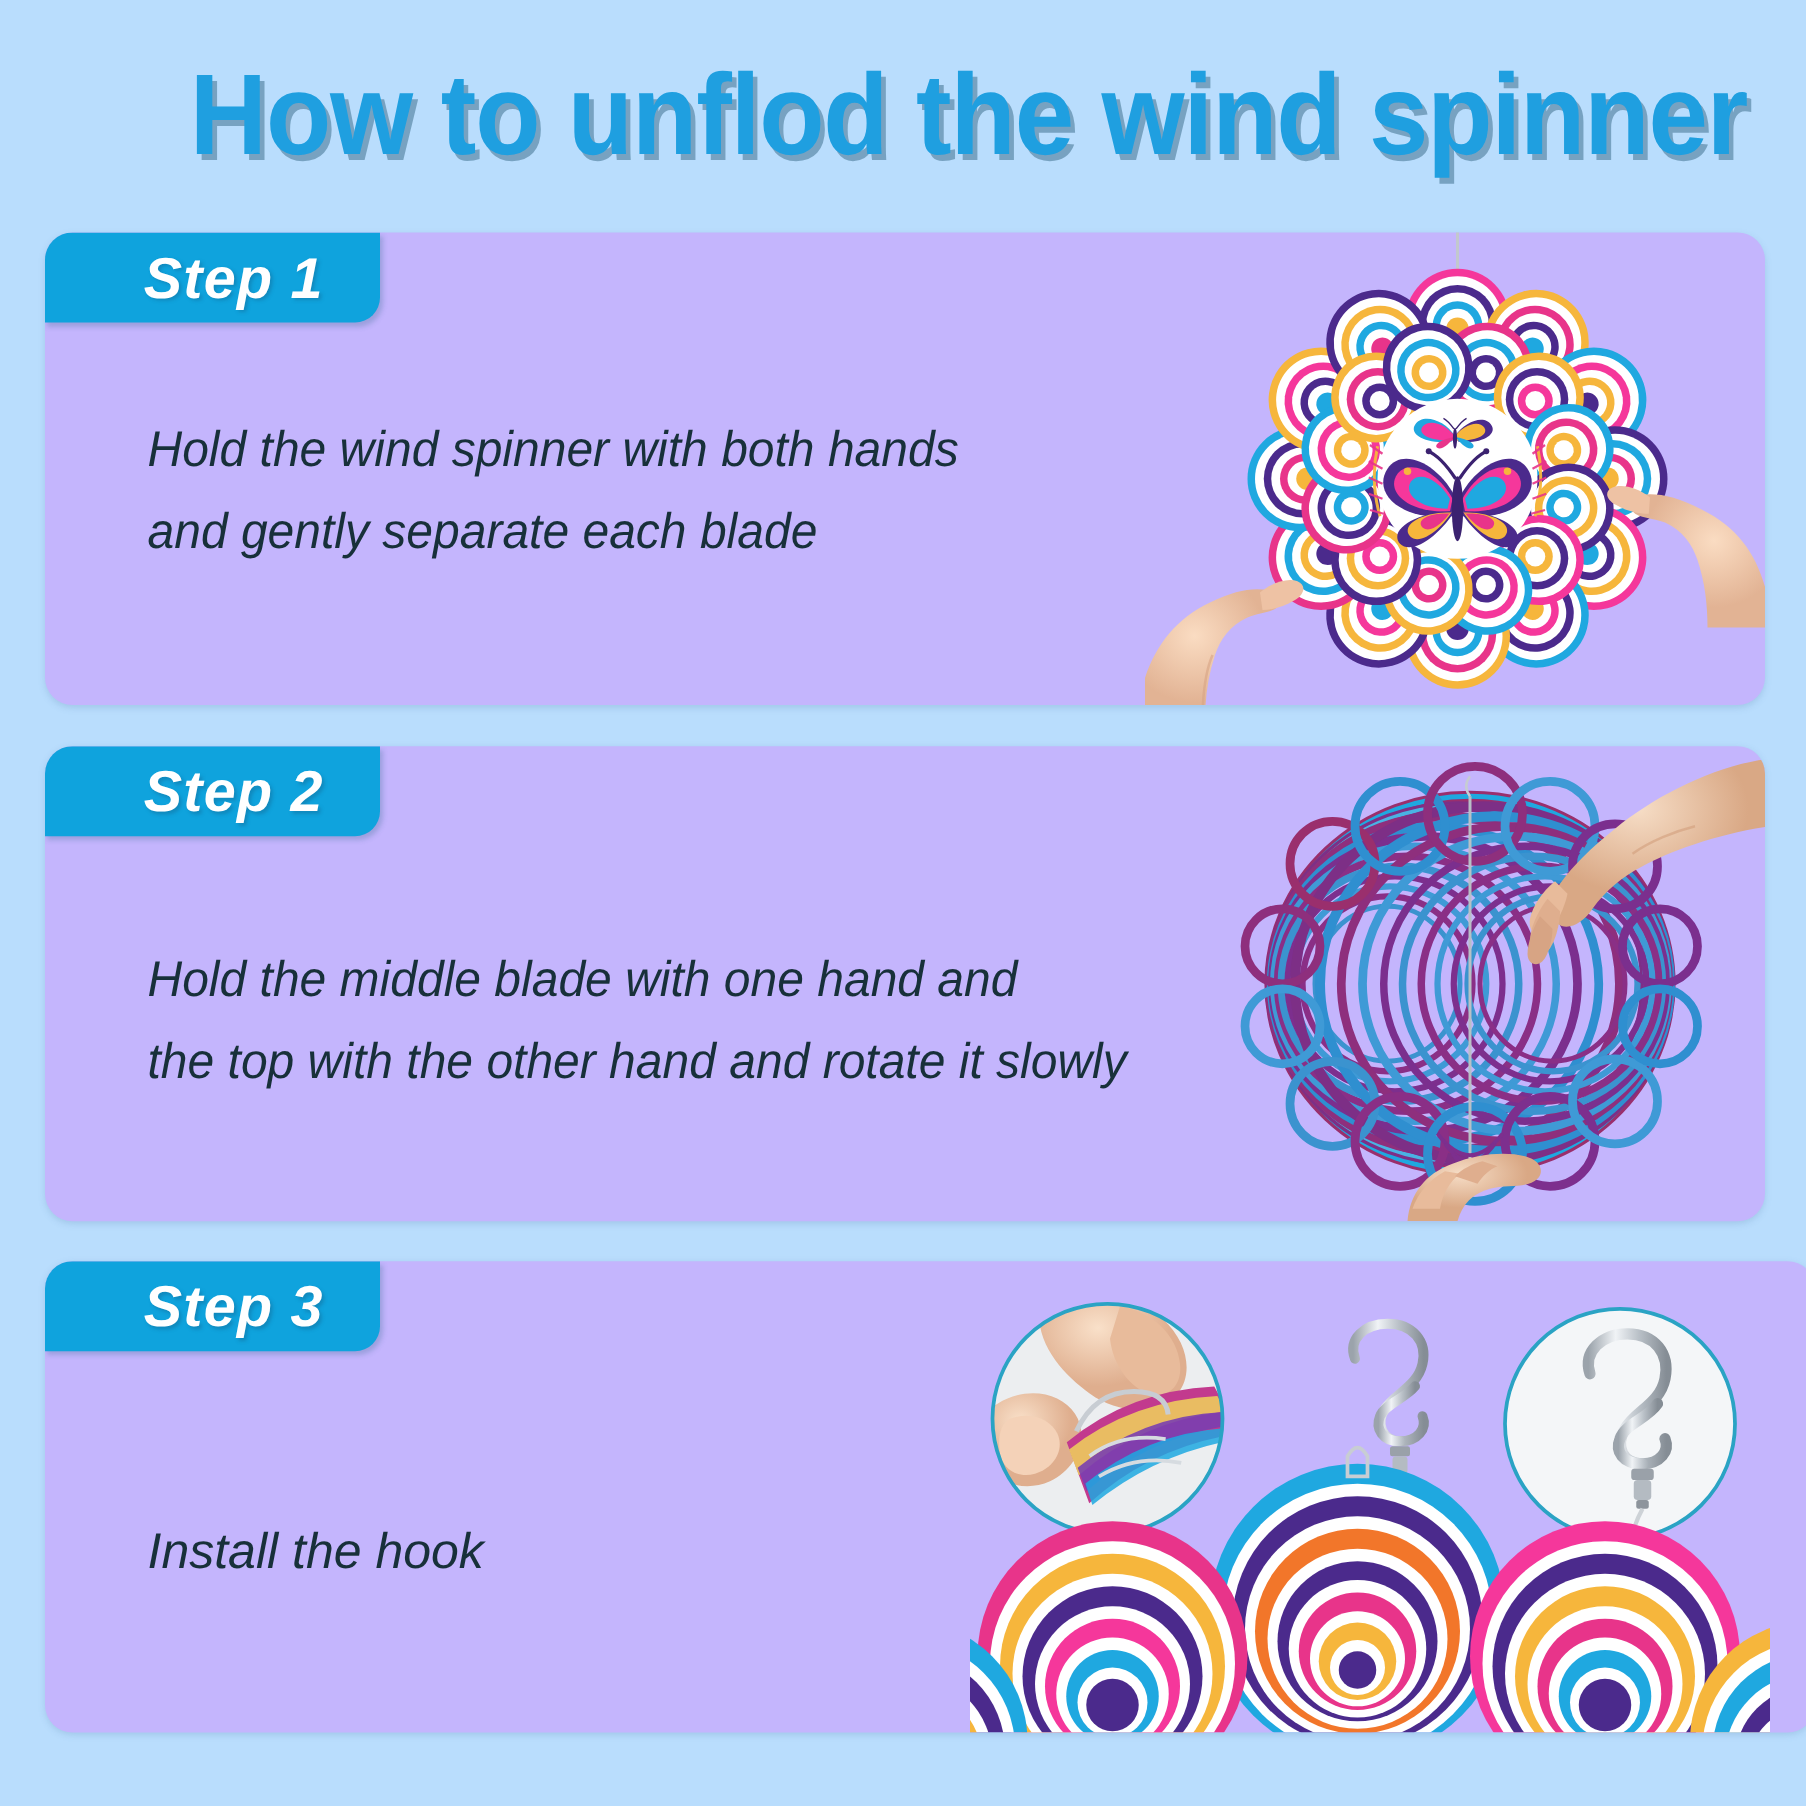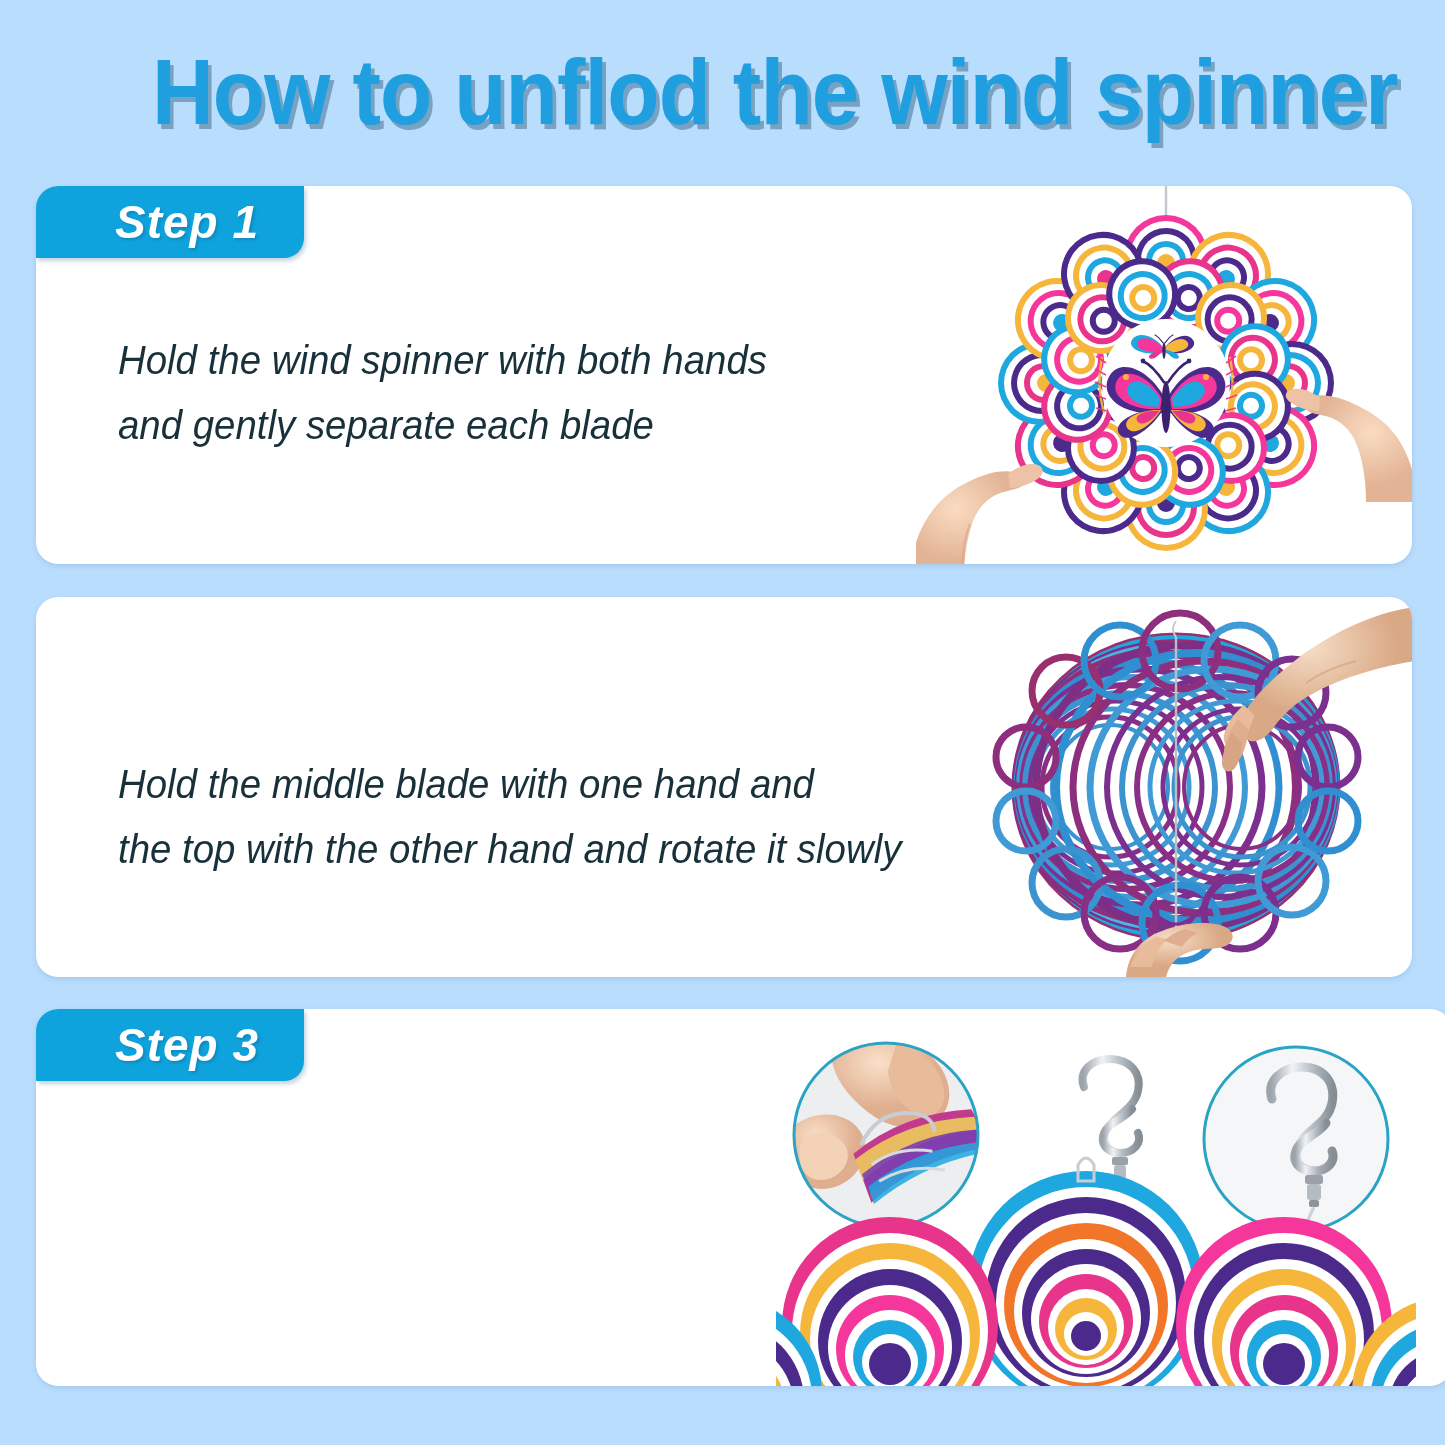--- a/index.html
+++ b/index.html
@@ -25,21 +25,21 @@
     transform:scaleX(0.93);
     color:#1f9fe0;
     text-shadow:4px 5px 0 rgba(40,90,120,.45);
     white-space:nowrap;
     line-height:1;
   }
 
   
   .card{
     position:absolute;
-    background:#ffffff;
+    background:#c4b5fd;
     border-radius:22px;
     box-shadow:0 2px 5px rgba(100,140,180,.25);
     overflow:hidden;
   }
   #card1{left:36px;top:186px;width:1376px;height:378px;}
   #card2{left:36px;top:597px;width:1376px;height:380px;}
   #card3{left:36px;top:1009px;width:1376px;height:377px;padding-left:40px;}
 
   .badge{
     position:absolute;left:0;top:0;
@@ -409,20 +409,23 @@
             <path d="M0 150 C6 112 22 86 54 70 C76 58 92 56 104 58 C112 60 114 66 110 71 C105 77 94 76 84 80 C70 86 62 98 58 110 C52 128 50 146 50 164 L0 164 Z" fill="url(#sk1)"></path>
             <path d="M96 60 c10 -8 22 -11 30 -8 c7 3 5 10 -3 14 c-8 5 -18 7 -26 7 z" fill="#eec2a4"></path>
           </g>
         </g>
       </svg>
     </div>
   </div>
 
   <div class="card" id="card2">
 
+    <div class="badge">
+      <span>Step 2</span>
+    </div>
 
     <div class="step-text narrow-text" id="text2">Hold the middle blade with one hand and
 the top with the other hand and rotate it slowly</div>
 
     <div class="art" style="left:940px;top:0px;width:440px;height:380px;">
       <svg width="440" height="380" viewBox="0 0 440 380">
         <defs>
           <clipPath id="cl2">
               <rect x="0" y="0" width="440" height="380"></rect>
             </clipPath>
@@ -511,20 +514,21 @@
       </svg>
     </div>
   </div>
 
   <div class="card" id="card3">
 
     <div class="badge">
       <span>Step 3</span>
     </div>
 
+    <div class="step-text" id="text3">Install the hook</div>
 
     <div class="art" style="left:740px;top:30px;width:640px;height:350px;">
       <svg width="640" height="350" viewBox="0 0 640 350">
         <defs>
           <clipPath id="cl3">
               <rect x="0" y="0" width="640" height="347"></rect>
             </clipPath>
           <clipPath id="insetA">
               <circle cx="110" cy="96" r="92"></circle>
             </clipPath>

